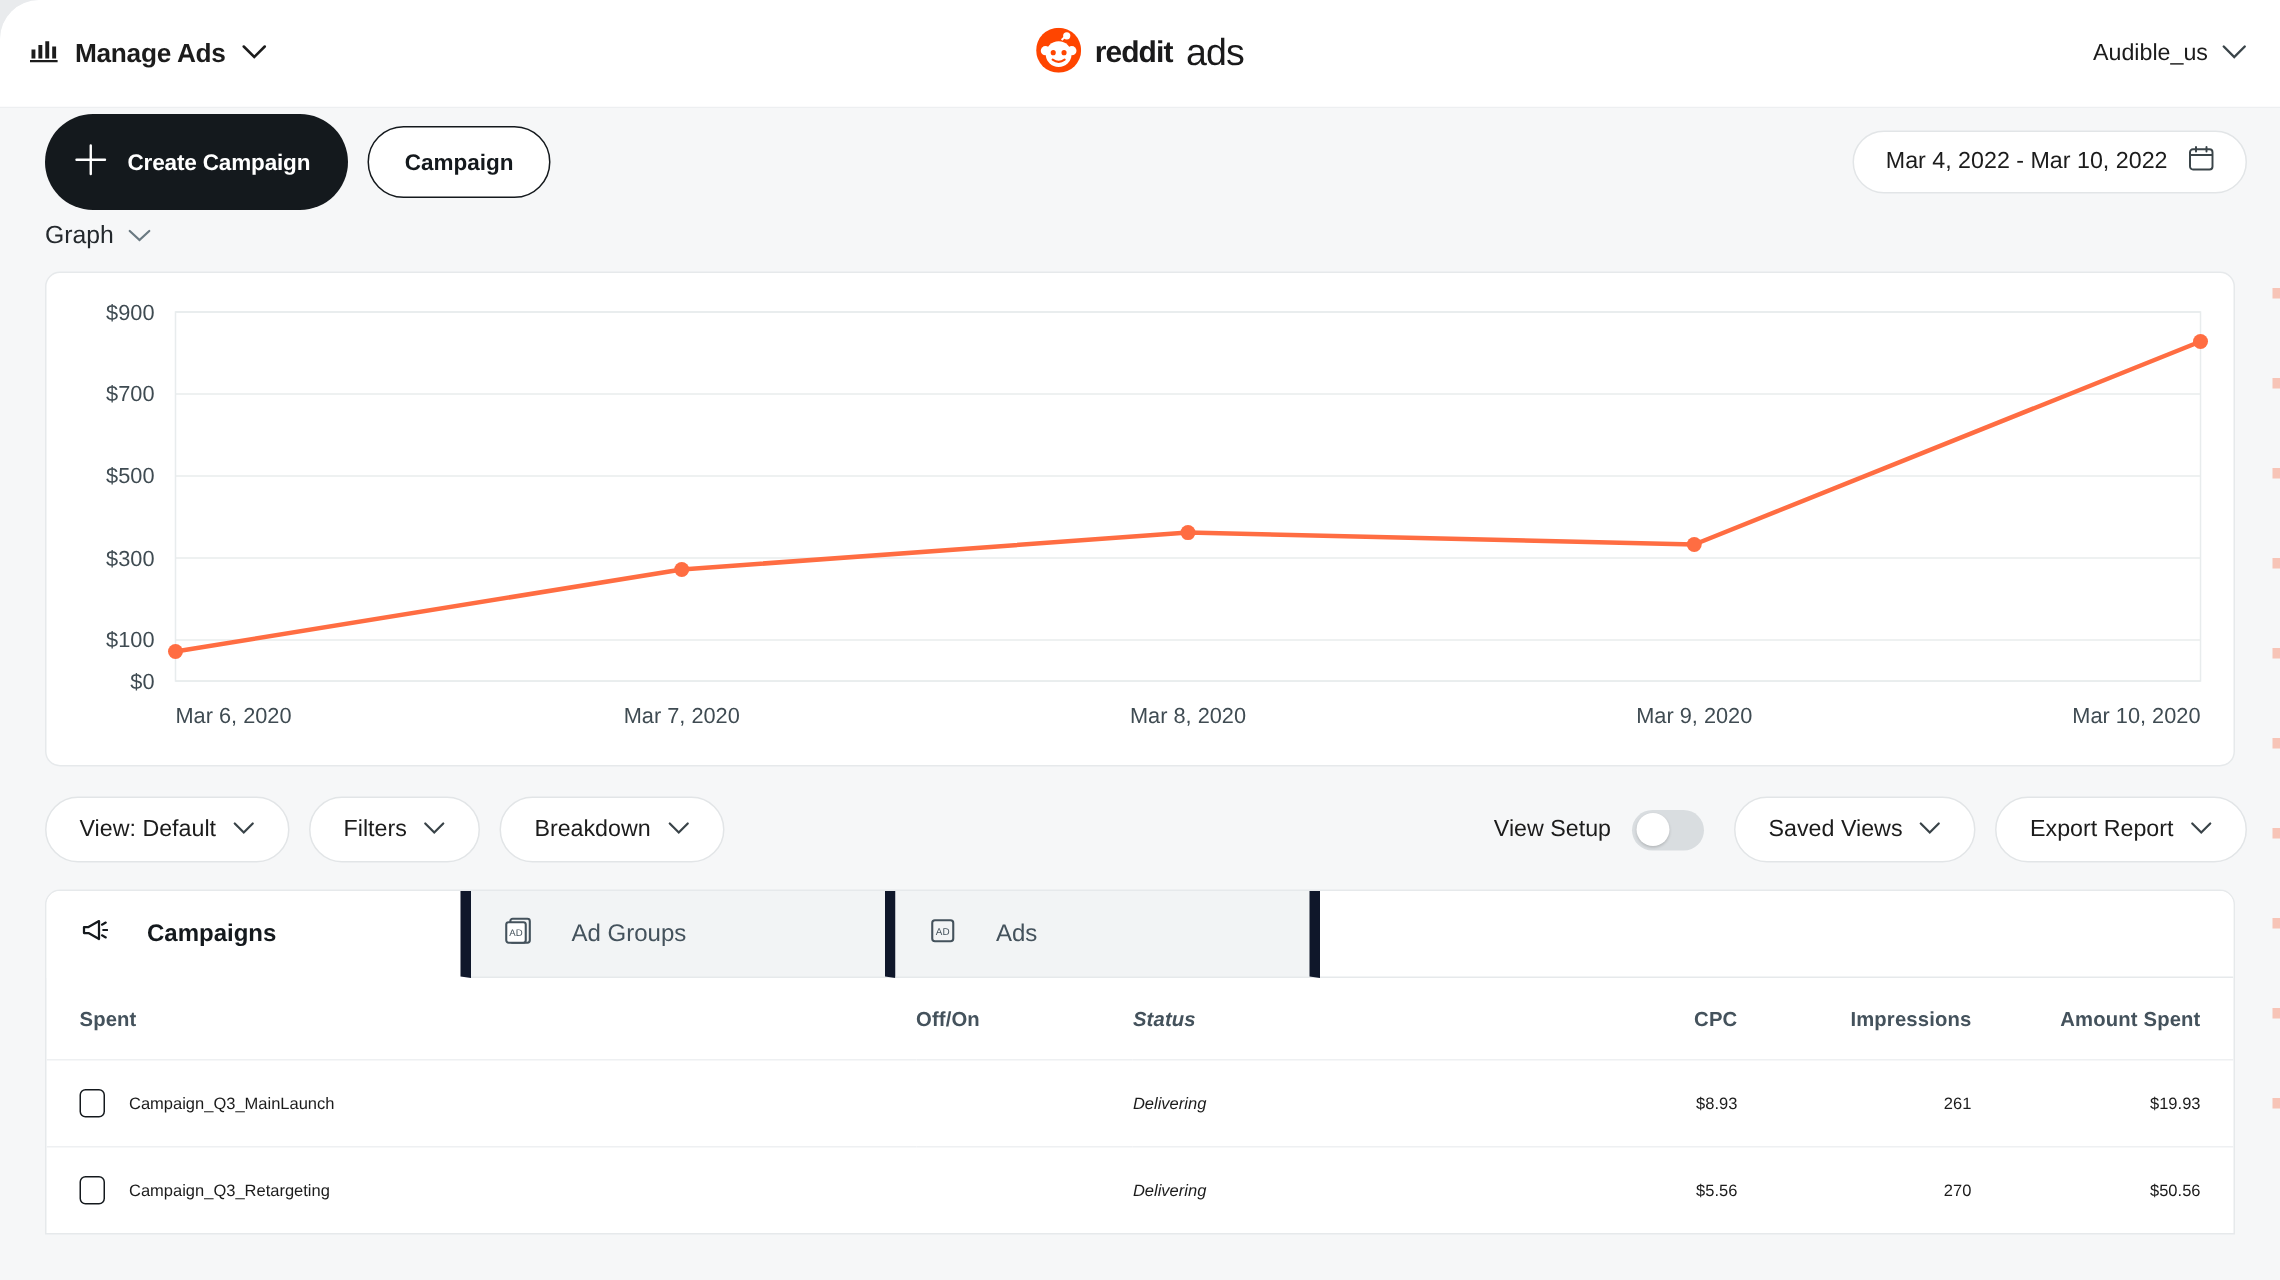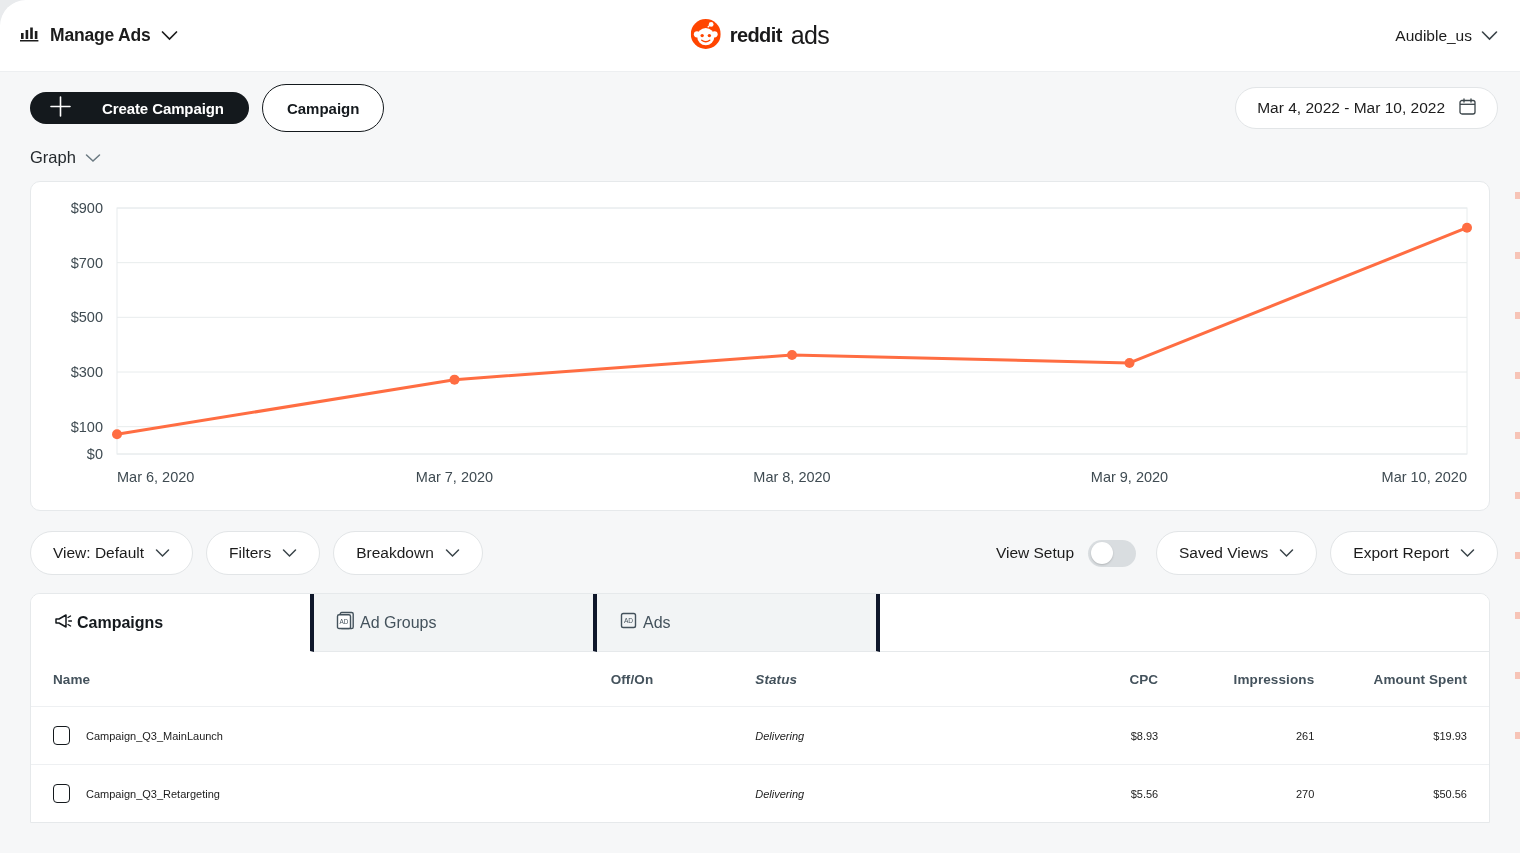--- a/index.html
+++ b/index.html
@@ -60,24 +60,24 @@
   .acct-label { font-size: 15.5px; color: #1c1c1c; }
 
   
   .actionrow {
     position: relative;
     height: 72px;
     display: flex; align-items: center;
     padding: 0 22px 0 30px;
   }
   .btn-create {
-    display: flex; align-items: center; gap: 30px;
+    display: flex; align-items: center; gap: 13px;
     background: #14191d; color: #ffffff;
     border: none; border-radius: 40px;
-    height: 32px; padding: 0 25px 0 19px;
+    height: 64px; padding: 0 25px 0 19px;
     font-family: inherit; font-size: 15px; font-weight: bold;
     cursor: pointer;
     letter-spacing: -0.1px;
   }
   .btn-metrics {
     margin-left: 13px;
     background: #ffffff; color: #14191d;
     border: 1.4px solid #14191d; border-radius: 40px;
     height: 48px; padding: 0 24px;
     font-family: inherit; font-size: 15px; font-weight: bold;
@@ -152,27 +152,27 @@
   
   .tablecard {
     margin: 15px 30px 0 30px;
     background: #ffffff;
     border: 1px solid #e6e9eb;
     border-radius: 10px 10px 0 0;
     overflow: hidden;
   }
   .tabs { display: flex; height: 58px; }
   .tab {
-    display: flex; align-items: center; gap: 5px;
+    display: flex; align-items: center; gap: 26px;
     width: 283px;
     padding-left: 22px;
     font-size: 16px;
     color: #44525c;
     background: #f2f4f5;
-    border-right: 4px solid #0f172a;
+    border-right: 7px solid #0f172a;
     border-bottom: 1px solid #e6e9eb;
     cursor: pointer;
   }
   .tab.active {
     background: #ffffff;
     color: #14191d;
     font-weight: bold;
     border-bottom: 1px solid transparent;
   }
   .tabs-filler {
@@ -423,21 +423,21 @@
           </svg>
         </span>
         <span>Ads</span>
       </div>
       <div class="tabs-filler"></div>
     </div>
 
     <table>
       <thead>
         <tr>
-          <th class="c-name">Name</th>
+          <th class="c-name">Spent</th>
           <th class="c-offon">Off/On</th>
           <th class="c-status">Status</th>
           <th class="c-cpc">CPC</th>
           <th class="c-impr">Impressions</th>
           <th class="c-spent">Amount Spent</th>
         </tr>
       </thead>
       <tbody id="tbody">
           <tr>
             <td class="c-name">

